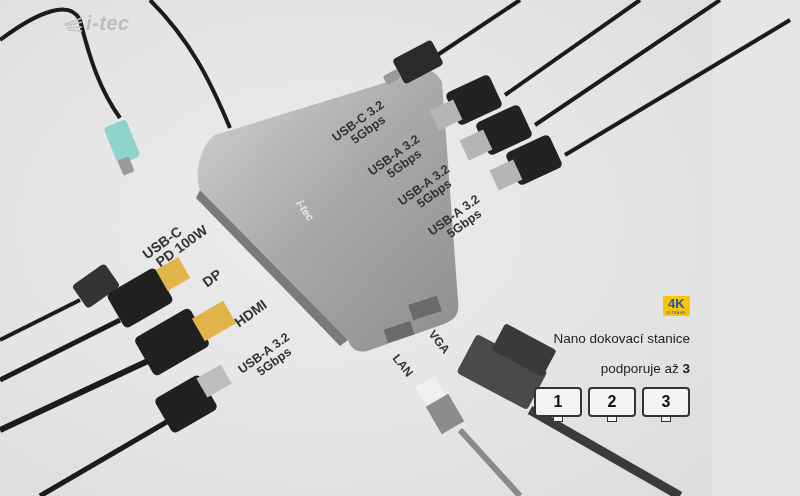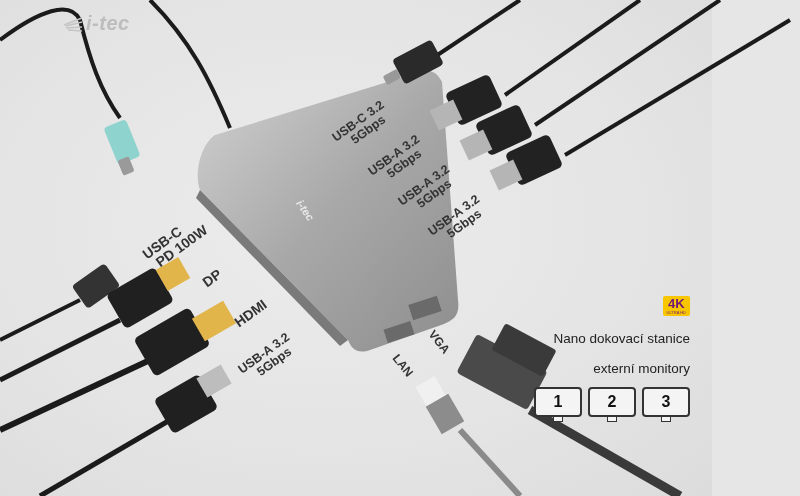--- a/index.html
+++ b/index.html
@@ -4,21 +4,21 @@
 <style>
   html,body{margin:0;padding:0;}
   body{width:800px;height:496px;overflow:hidden;background:#e6e6e6;position:relative;font-family:"Liberation Sans",sans-serif;}
   .stage{position:absolute;left:0;top:0;width:712px;height:496px;background:radial-gradient(ellipse at 45% 45%,#ececec 0%,#e4e4e4 60%,#dcdcdc 100%);}
   svg.art{position:absolute;left:0;top:0;}
   .lbl{position:absolute;font-weight:bold;color:#333;line-height:1.0;transform-origin:left top;white-space:nowrap;}
   .lbl .l2{display:block;padding-left:14px;}
   .logo{position:absolute;left:62px;top:12px;color:#bdbdbd;font-size:20px;font-style:italic;font-weight:bold;letter-spacing:0.5px;}
   .logo .wings{display:inline-block;width:22px;height:16px;vertical-align:middle;margin-right:2px;}
   .info{position:absolute;right:22px;top:296px;width:180px;text-align:right;color:#222;font-size:13.5px;line-height:17px;}
-  .badge4k{display:inline-block;background:#f7c600;color:#701a75;font-weight:bold;font-size:13px;line-height:12px;padding:2px 4px 1px;border-radius:2px;text-align:center;}
+  .badge4k{display:inline-block;background:#f7c600;color:#1d4ed8;font-weight:bold;font-size:13px;line-height:12px;padding:2px 4px 1px;border-radius:2px;text-align:center;}
   .badge4k small{display:block;font-size:4px;line-height:5px;font-weight:normal;}
   .monitors{display:flex;justify-content:flex-end;gap:6px;margin-top:10px;}
   .mon{position:relative;width:44px;height:26px;border:2px solid #333;border-radius:4px;background:#f4f4f4;font-weight:bold;font-size:16px;line-height:26px;text-align:center;color:#111;}
   .mon::after{content:"";position:absolute;left:17px;bottom:-7px;width:8px;height:4px;border:1.5px solid #333;border-top:none;background:#f4f4f4;}
 </style>
 </head>
 <body>
 
 <div class="stage">
 
@@ -146,21 +146,21 @@
 
 <div class="info">
   <div class="badge4k">
     <span>4K</span>
     <small>ULTRA HD</small>
   </div>
   <div style="margin-top:12px;">
     <div>Nano dokovací stanice</div>
   </div>
   <div style="margin-top:13px;">
-    <div>externí monitory</div>
+    <div><span>podporuje až </span><b>3</b></div>
   </div>
   <div class="monitors">
     <div class="mon">1</div>
     <div class="mon">2</div>
     <div class="mon">3</div>
   </div>
 </div>
 
 </div>
 

